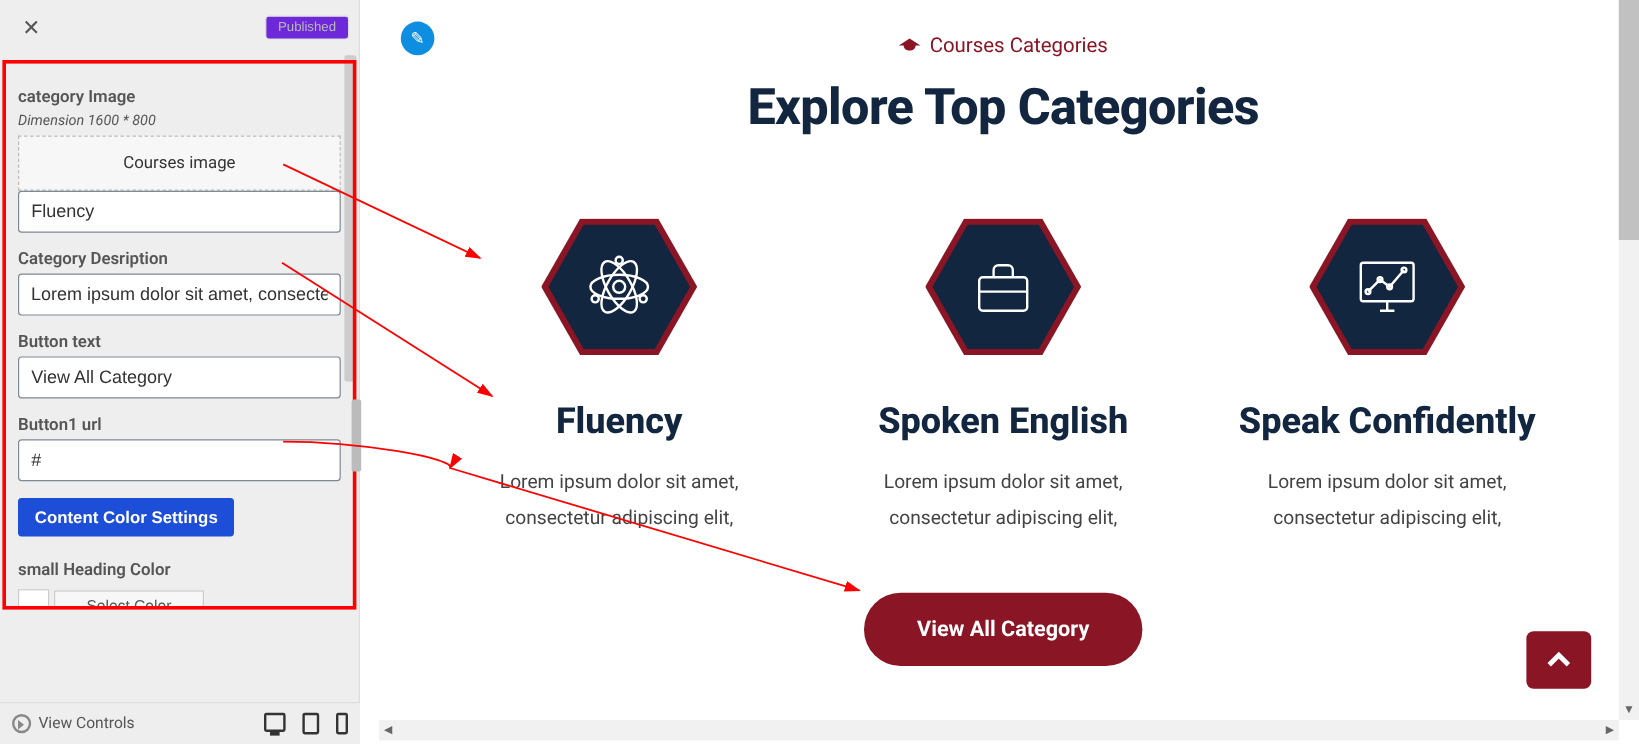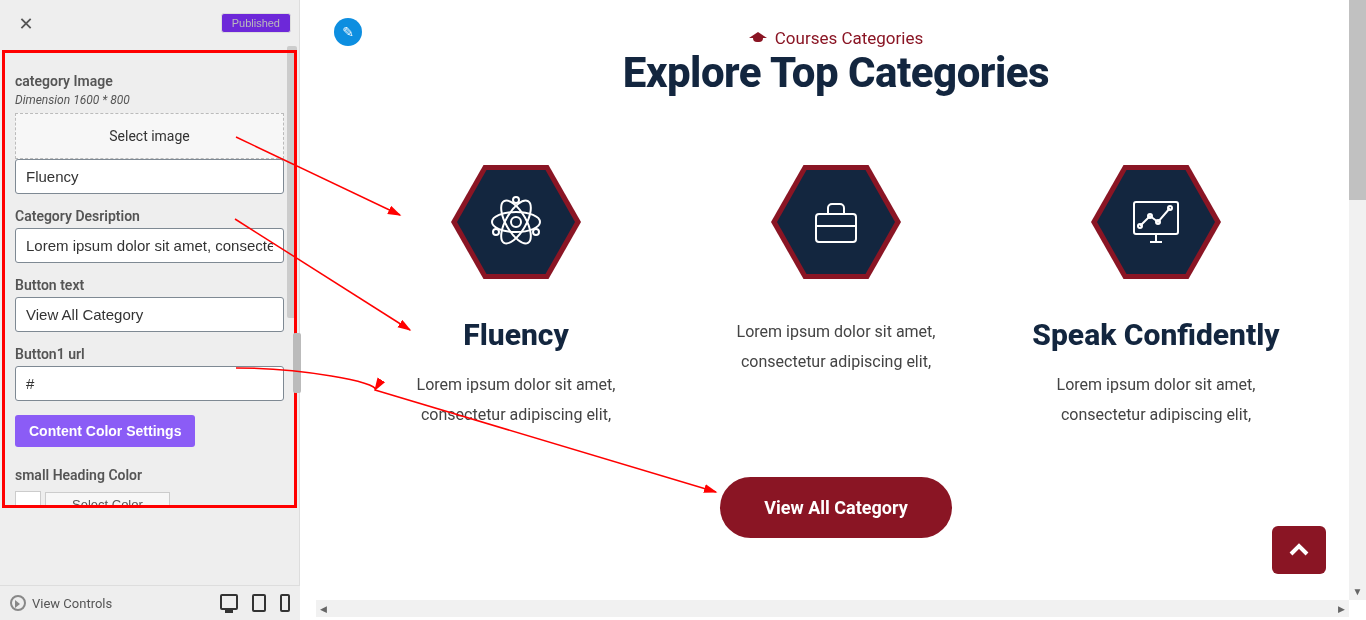--- a/index.html
+++ b/index.html
@@ -7,21 +7,21 @@
 .sidebar { position: absolute; left: 0; top: 0; width: 300px; height: 585px; background: #eee; border-right: 1px solid #ddd; }
 .sidebar-header { height: 46px; display: flex; align-items: center; justify-content: space-between; padding: 0 8px; }
 .close-btn { width: 36px; height: 36px; display: flex; align-items: center; justify-content: center; font-size: 18px; color: #555; cursor: pointer; }
 .published-btn { font-size: 11px; color: #bbb; border: 1px solid #ddd; background: #6d28d9; padding: 3px 10px; border-radius: 3px; }
 .sidebar-red-box { border: 3px solid #ff0000; margin: 4px 2px 4px 2px; padding: 0; height: 458px; position: relative; }
 .sidebar-content { padding: 6px 10px 10px 10px; height: 100%; overflow: hidden; }
 .field-label { font-size: 14px; font-weight: 600; color: #555; margin: 14px 0 4px; }
 .field-sublabel { font-size: 12px; font-style: italic; color: #555; margin-bottom: 6px; }
 .select-image { border: 1px dashed #bbb; text-align: center; padding: 14px 0; font-size: 14px; color: #333; background: #f7f7f7; }
 .text-input { width: 100%; border: 1px solid #7e8993; background: #fff; padding: 8px 10px; font-size: 15px; color: #333; border-radius: 3px; }
-.blue-btn { background: #8b5cf6; color: #fff; border: none; padding: 8px 14px; font-size: 14px; font-weight: 600; border-radius: 3px; margin-top: 14px; }
+.blue-btn { background: #1d4ed8; color: #fff; border: none; padding: 8px 14px; font-size: 14px; font-weight: 600; border-radius: 3px; margin-top: 14px; }
 .color-row { display: flex; align-items: center; margin-top: 8px; }
 .color-swatch { width: 26px; height: 26px; border: 1px solid #ccc; background: #fff; margin-right: 4px; }
 .select-color-btn { border: 1px solid #ccc; background: #f7f7f7; padding: 4px 26px; font-size: 13px; color: #555; }
 .sidebar-scrollbar { position: absolute; right: 2px; top: 46px; width: 10px; height: 272px; background: #ccc; border-radius: 2px; }
 .sidebar-bottom-scroll { position: absolute; right: -7px; top: 280px; width: 8px; height: 60px; background: #bbb; border-radius: 2px; }
 .footer-bar { position: absolute; left: 0; bottom: 0; width: 300px; height: 35px; border-top: 1px solid #ddd; background: #eee; display: flex; align-items: center; padding: 0 10px; justify-content: space-between; }
 .hide-controls { display: flex; align-items: center; font-size: 13px; color: #555; gap: 6px; }
 .hide-icon { width: 16px; height: 16px; border: 2px solid #888; border-radius: 50%; position: relative; }
 .hide-icon::after { content: ""; position: absolute; left: 3px; top: 3px; border-left: 5px solid #888; border-top: 4px solid transparent; border-bottom: 4px solid transparent; transform: rotate(0deg); }
 .device-icons { display: flex; gap: 14px; }
@@ -35,21 +35,21 @@
 .preview-scroll-down { position: absolute; right: 0; bottom: 20px; width: 17px; height: 17px; display:flex; align-items:center; justify-content:center; color:#666; font-size:10px; }
 .preview-hscroll { position: absolute; left: 10px; bottom: 3px; right: 17px; height: 17px; background: #f1f1f1; display:flex; align-items:center; justify-content:space-between; }
 .preview-hscroll::before { content:"◀"; font-size:9px; color:#666; padding-left:4px;}
 .preview-hscroll::after { content:"▶"; font-size:9px; color:#666; padding-right:4px;}
 .edit-pencil { position: absolute; left: 28px; top: 18px; width: 28px; height: 28px; background: #0d8ee0; border-radius: 50%; display: flex; align-items: center; justify-content: center; color: #fff; font-size: 14px; }
 .preview-inner { padding: 20px 40px 0 40px; text-align: center; }
 .small-title { color: #8a1524; font-weight: 400; font-size: 17px; display: inline-flex; align-items: center; gap: 8px; margin-top: 8px; }
 .grad-cap { width: 18px; height: 12px; position: relative; }
 .grad-cap::before { content:""; position:absolute; left:0; top:0; width:0; height:0; border-left:9px solid transparent; border-right:9px solid transparent; border-bottom:6px solid #8a1524; }
 .grad-cap::after { content:""; position:absolute; left:4px; top:5px; width:10px; height:5px; background:#8a1524; border-radius: 0 0 4px 4px; }
-.big-title { color: #13263f; font-weight: 800; font-size: 42px; margin-top: 0; letter-spacing: -0.5px; }
+.big-title { color: #13263f; font-weight: 800; font-size: 42px; margin-top: 17px; letter-spacing: -0.5px; }
 .cards { display: flex; justify-content: space-around; margin-top: 60px; gap: 20px; padding: 0 20px; }
 .card { flex: 1; text-align: center; }
 .hex-wrap { position: relative; width: 130px; height: 130px; margin: 0 auto 30px; }
 .hex-outer { width: 130px; height: 114px; background: #8a1524; position: absolute; top: 8px; left: 0; clip-path: polygon(25% 0%, 75% 0%, 100% 50%, 75% 100%, 25% 100%, 0% 50%); }
 .hex-inner { width: 118px; height: 104px; background: #13263f; position: absolute; top: 13px; left: 6px; clip-path: polygon(25% 0%, 75% 0%, 100% 50%, 75% 100%, 25% 100%, 0% 50%); display: flex; align-items: center; justify-content: center; }
 .hex-inner svg { width: 60px; height: 60px; stroke: #fff; fill: none; stroke-width: 2; }
 .card-title { color: #13263f; font-weight: 800; font-size: 30px; margin-bottom: 18px; }
 .card-desc { color: #444; font-size: 16px; line-height: 1.9; }
 .view-btn { display: inline-block; background: #8a1524; color: #fff; font-weight: 700; font-size: 18px; padding: 20px 44px; border-radius: 40px; margin-top: 46px; }
 .scroll-top { position: absolute; right: 40px; bottom: 46px; width: 54px; height: 48px; background: #8a1524; border-radius: 6px; display: flex; align-items: center; justify-content: center; }
@@ -66,21 +66,21 @@
     </div>
     <button class="published-btn">Published</button>
   </div>
   <div class="sidebar-scrollbar"></div>
 
   <div class="sidebar-red-box">
     <div class="sidebar-content">
 
       <div class="field-label">category Image</div>
       <div class="field-sublabel">Dimension 1600 * 800</div>
-      <div class="select-image">Select image</div>
+      <div class="select-image">Courses image</div>
 
       <input class="text-input" value="Fluency" style="">
 
       <div class="field-label">Category Desription</div>
       <input class="text-input" value="Lorem ipsum dolor sit amet, consectetur" style="">
 
       <div class="field-label">Button text</div>
       <input class="text-input" value="View All Category" style="">
 
       <div class="field-label">Button1 url</div>
@@ -151,20 +151,21 @@
         <div class="hex-wrap">
           <div class="hex-outer"></div>
           <div class="hex-inner">
             <svg viewBox="0 0 60 60">
                 <rect x="10" y="22" width="40" height="28" rx="3"></rect>
                 <path d="M22 22 v-6 a4 4 0 0 1 4-4 h8 a4 4 0 0 1 4 4 v6"></path>
                 <line x1="10" y1="34" x2="50" y2="34"></line>
               </svg>
           </div>
         </div>
+        <div class="card-title">Spoken English</div>
         <div class="card-desc">Lorem ipsum dolor sit amet,</div>
         <div class="card-desc">consectetur adipiscing elit,</div>
       </div>
       <div class="card">
         <div class="hex-wrap">
           <div class="hex-outer"></div>
           <div class="hex-inner">
             <svg viewBox="0 0 60 60">
                 <rect x="8" y="10" width="44" height="32" rx="2"></rect>
                 <line x1="24" y1="50" x2="36" y2="50"></line>

